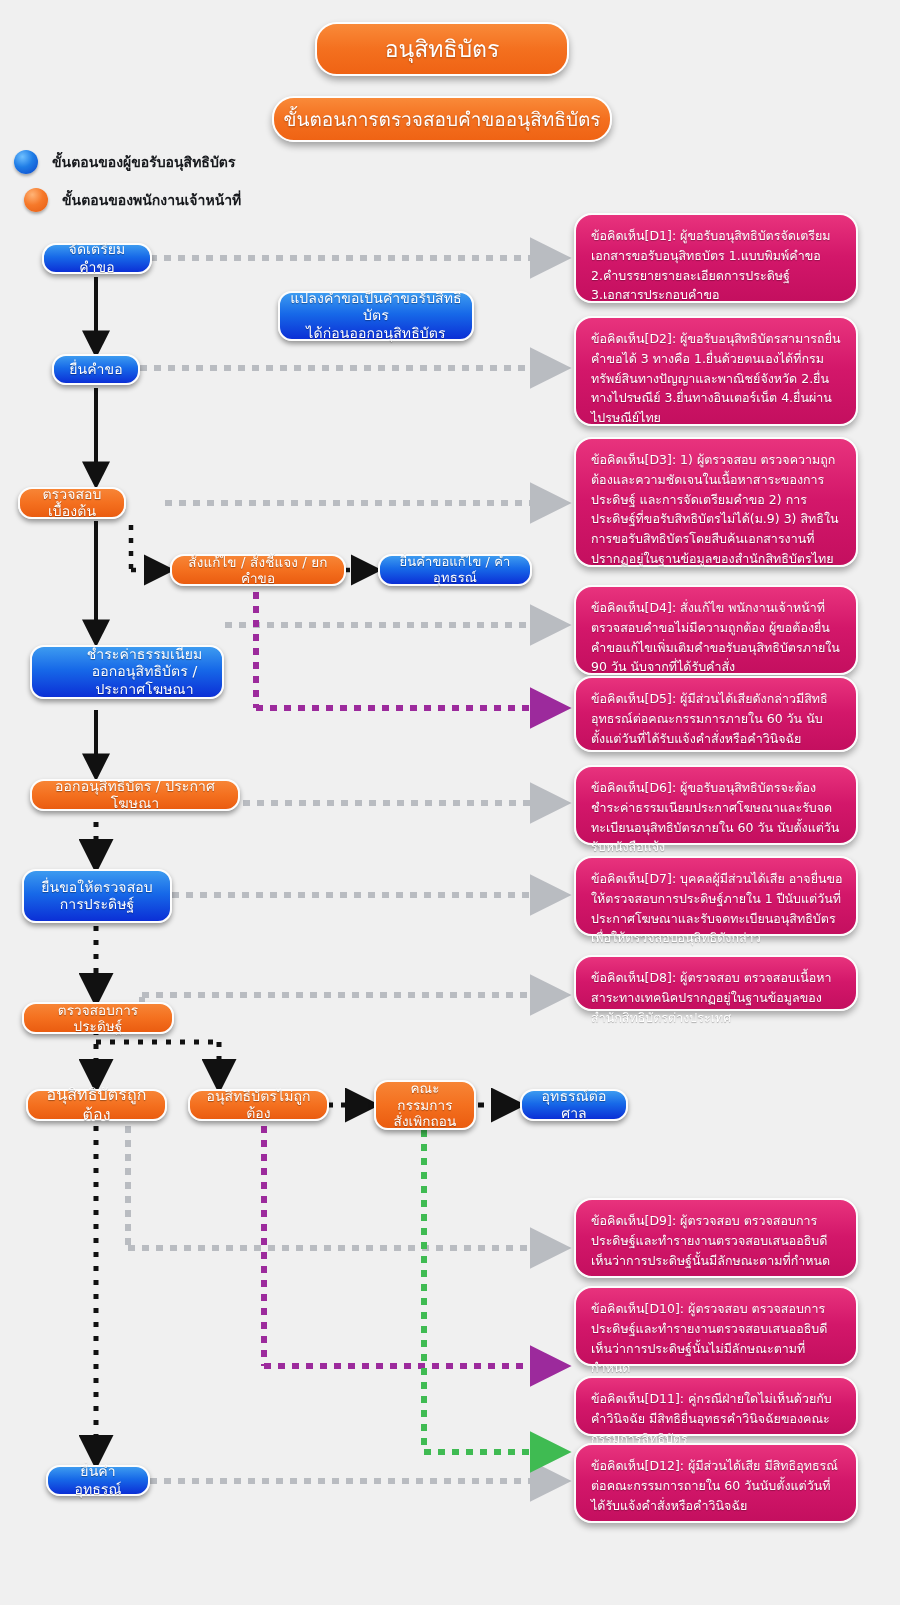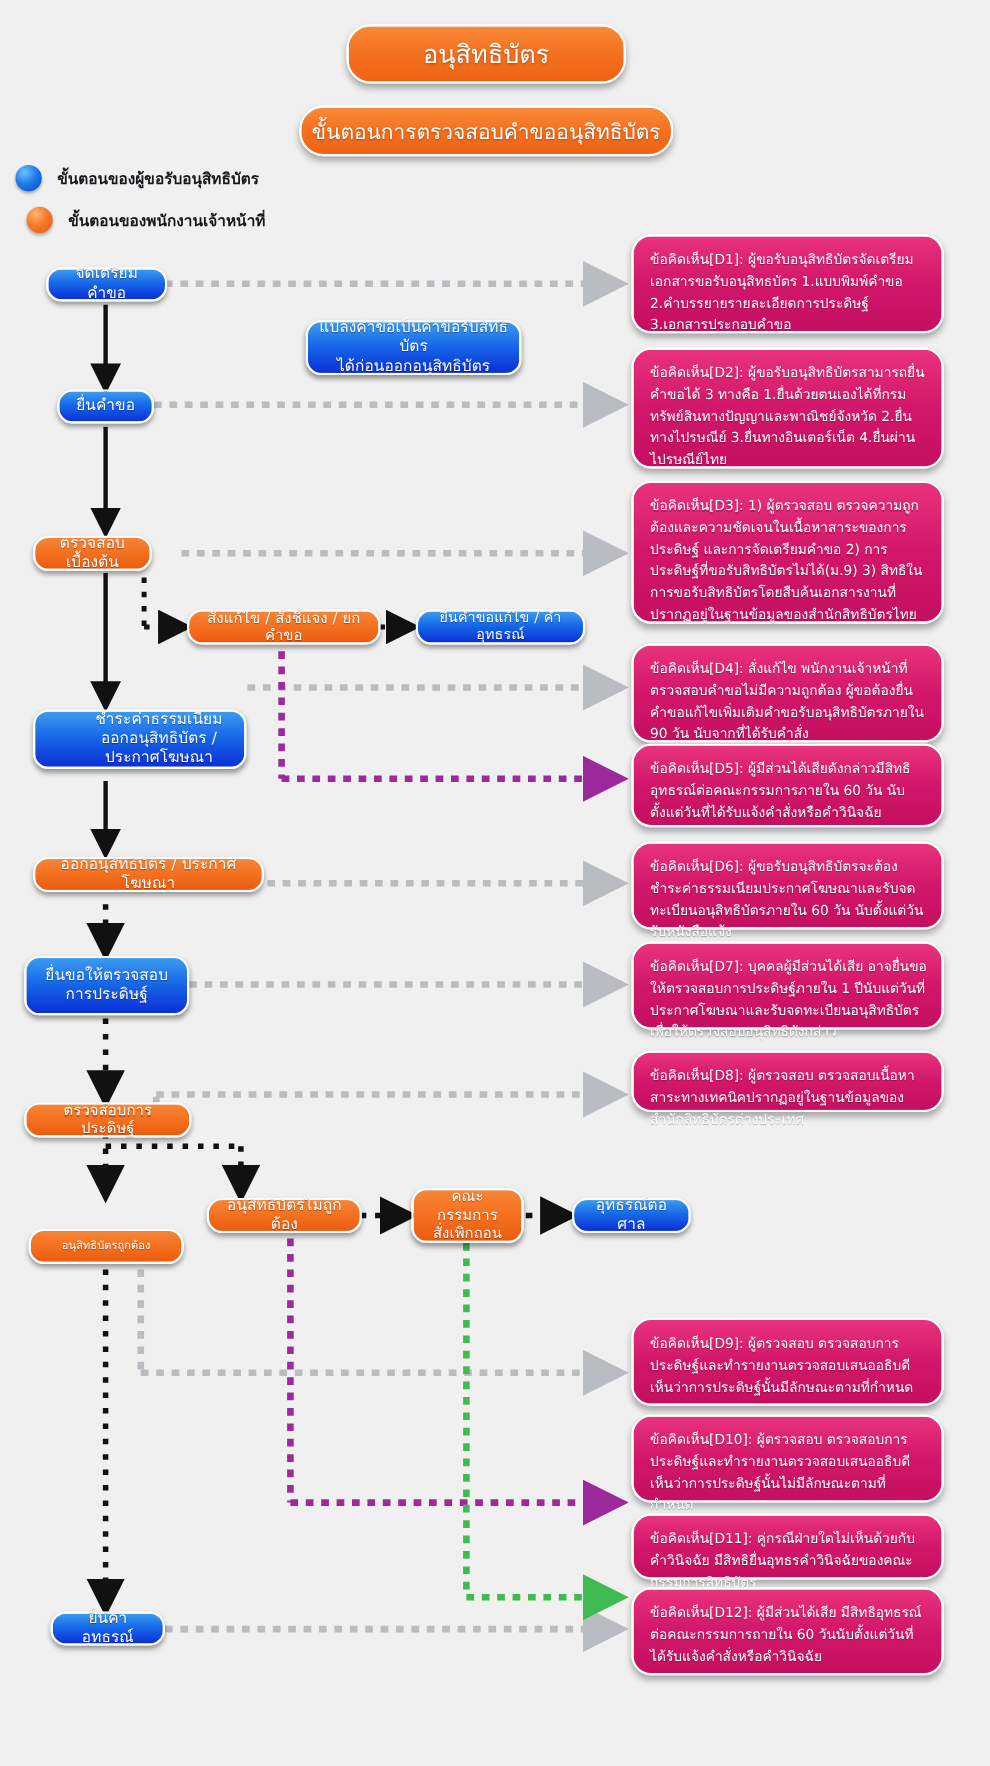--- a/index.html
+++ b/index.html
@@ -192,35 +192,35 @@
     <span class="legend-dot orange"></span>
     <span class="legend-label">ขั้นตอนของพนักงานเจ้าหน้าที่</span>
   </div>
 
   <div class="node blue" style="left:42px;top:243px;width:110px;height:31px;font-size:14px;">จัดเตรียมคำขอ</div>
 
   <div class="node blue" style="left:278px;top:291px;width:196px;height:50px;font-size:14px;">แปลงคำขอเป็นคำขอรับสิทธิบัตร<br>ได้ก่อนออกอนุสิทธิบัตร</div>
 
   <div class="node blue" style="left:52px;top:354px;width:88px;height:31px;font-size:14px;">ยื่นคำขอ</div>
 
-  <div class="node orange" style="left:30px;top:487px;width:108px;height:32px;font-size:14px;">ตรวจสอบเบื้องต้น</div>
+  <div class="node orange" style="left:18px;top:487px;width:108px;height:32px;font-size:14px;">ตรวจสอบเบื้องต้น</div>
 
   <div class="node orange" style="left:170px;top:554px;width:176px;height:32px;font-size:13.5px;">สั่งแก้ไข / สั่งชี้แจง / ยกคำขอ</div>
 
   <div class="node blue" style="left:378px;top:554px;width:154px;height:32px;font-size:13px;">ยื่นคำขอแก้ไข / คำอุทธรณ์</div>
 
   <div class="node blue" style="left:30px;top:645px;width:194px;height:54px;font-size:14px;padding-left:45px;">ชำระค่าธรรมเนียม<br>ออกอนุสิทธิบัตร / ประกาศโฆษณา</div>
 
   <div class="node orange" style="left:30px;top:779px;width:210px;height:32px;font-size:14px;">ออกอนุสิทธิบัตร / ประกาศโฆษณา</div>
 
   <div class="node blue" style="left:22px;top:869px;width:150px;height:54px;font-size:14px;">ยื่นขอให้ตรวจสอบ<br>การประดิษฐ์</div>
 
   <div class="node orange" style="left:22px;top:1002px;width:152px;height:32px;font-size:13.5px;">ตรวจสอบการประดิษฐ์</div>
 
-  <div class="node orange" style="left:26px;top:1089px;width:141px;height:32px;font-size:10px;margin-top:28px;">อนุสิทธิบัตรถูกต้อง</div>
+  <div class="node orange" style="left:26px;top:1089px;width:141px;height:32px;font-size:16px;">อนุสิทธิบัตรถูกต้อง</div>
 
   <div class="node orange" style="left:188px;top:1089px;width:141px;height:32px;font-size:14px;">อนุสิทธิบัตรไม่ถูกต้อง</div>
 
   <div class="node orange" style="left:374px;top:1080px;width:102px;height:50px;font-size:13.5px;">คณะกรรมการ<br>สั่งเพิกถอน</div>
 
   <div class="node blue" style="left:520px;top:1089px;width:108px;height:32px;font-size:14px;">อุทธรณ์ต่อศาล</div>
 
   <div class="node blue" style="left:46px;top:1465px;width:104px;height:31px;font-size:14px;">ยื่นคำอุทธรณ์</div>
 
   <div class="comment" style="left:574px;top:213px;width:284px;height:90px;">ข้อคิดเห็น[D1]: ผู้ขอรับอนุสิทธิบัตรจัดเตรียมเอกสารขอรับอนุสิทธบัตร 1.แบบพิมพ์คำขอ 2.คำบรรยายรายละเอียดการประดิษฐ์ 3.เอกสารประกอบคำขอ</div>

